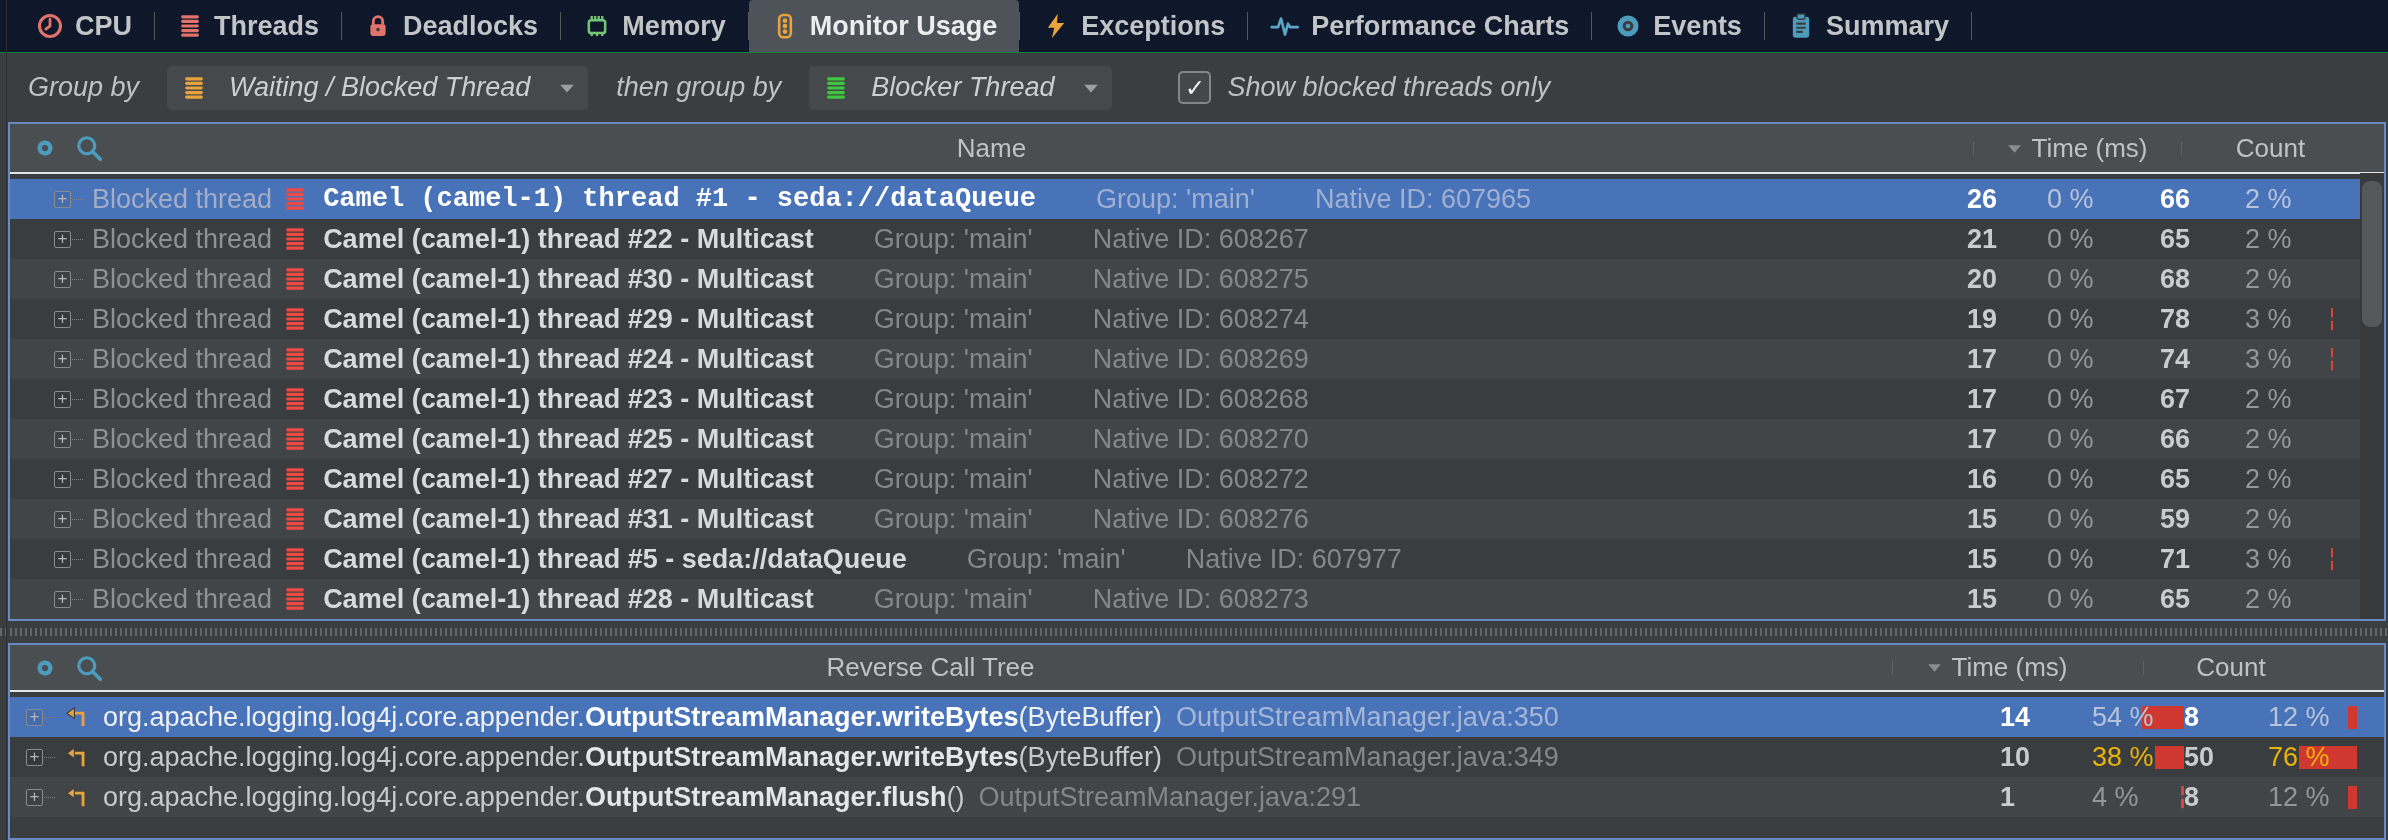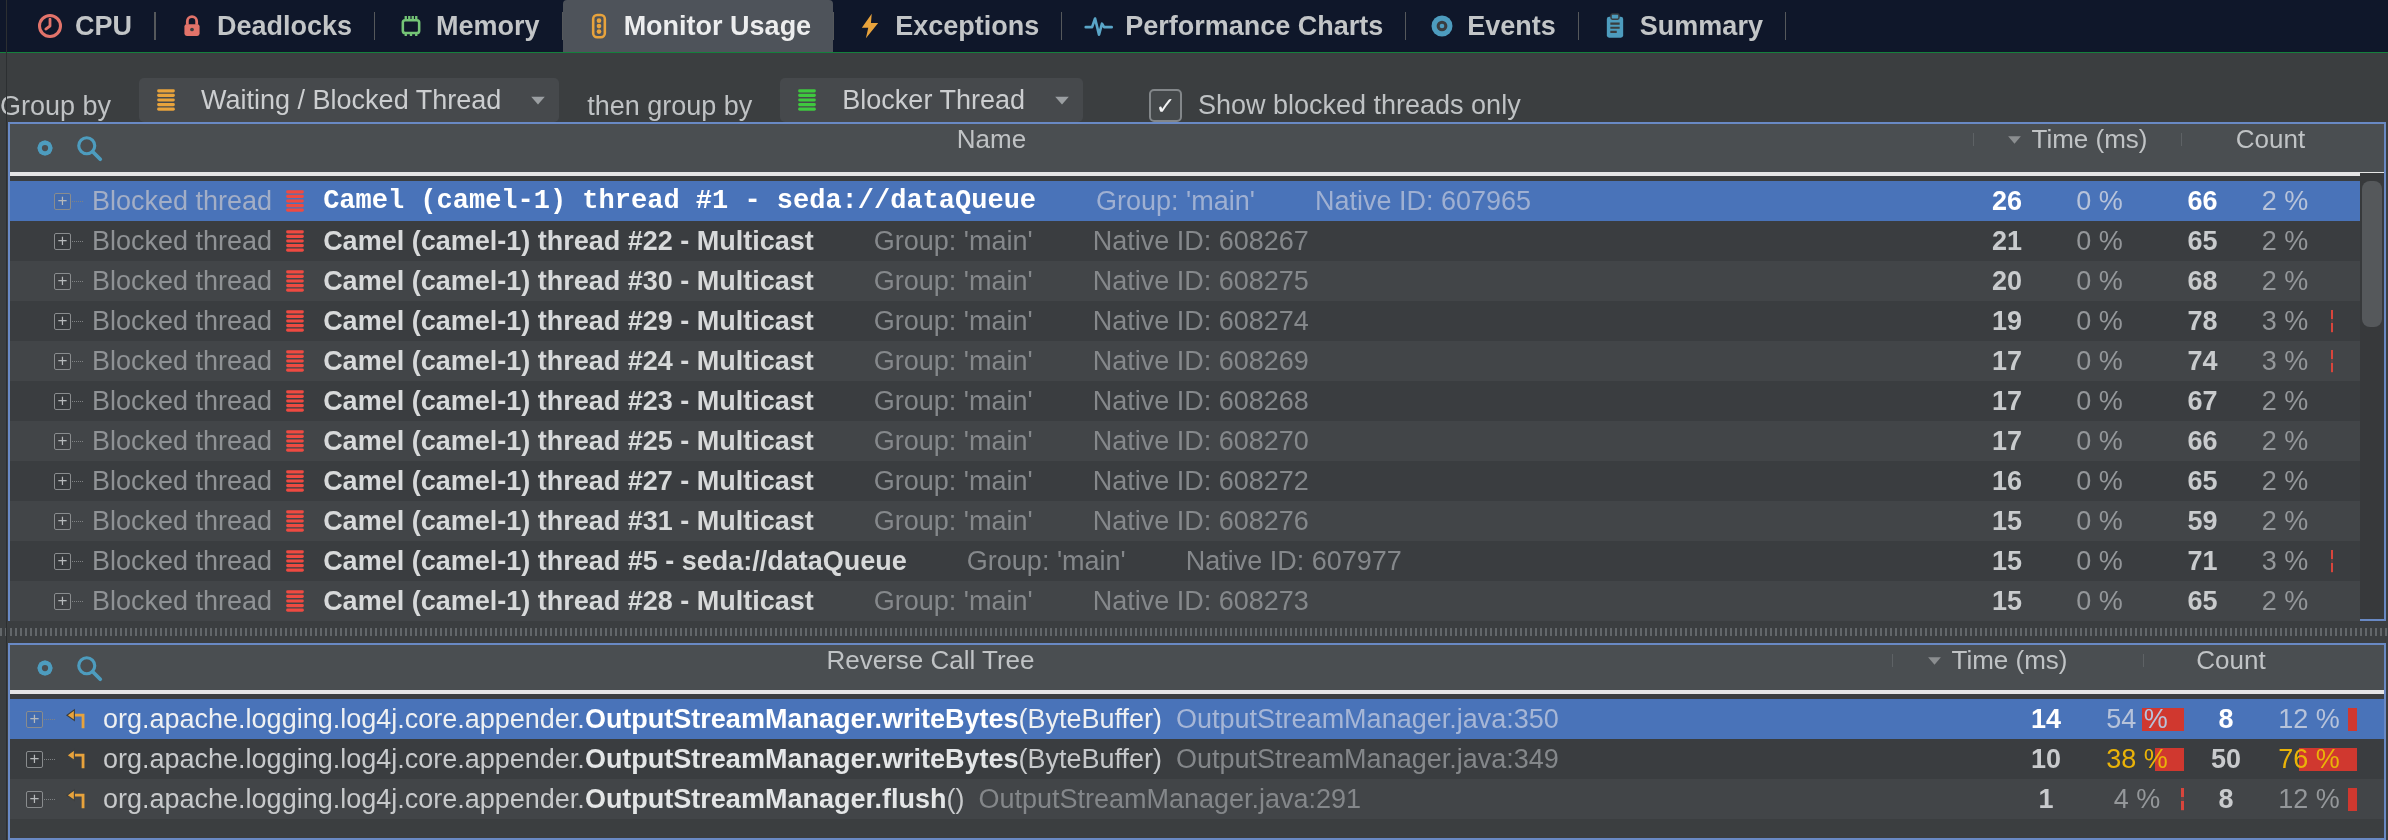--- a/index.html
+++ b/index.html
@@ -9,32 +9,32 @@
 
   
   .tabbar{height:52px;background:#0f172a;border-bottom:1px solid #15803d;display:flex;align-items:stretch;padding-left:14px;}
   .tab{display:flex;align-items:center;gap:11px;padding:0 22px;font-size:27px;font-weight:600;color:#c2c5c7;cursor:default;border-radius:4px 4px 0 0;}
   .tab.selected{background:#4e535a;color:#ecedee;}
   .tab-sep{width:1px;background:#55585b;margin:12px 0;}
   .icon{display:inline-flex;align-items:center;justify-content:center;line-height:0;}
   .icon svg{display:block;}
 
   
-  .toolbar{height:69px;display:flex;align-items:flex-end;font-size:27px;color:#bfc2c4;}
+  .toolbar{height:69px;display:flex;align-items:center;padding-left:28px;font-size:27px;color:#bfc2c4;font-style:italic;}
   .dropdown{display:flex;align-items:center;gap:22px;background:#46494c;border-radius:5px;height:44px;padding:0 12px 0 14px;margin:0 28px;color:#ccced0;cursor:default;}
   .dd-arrow{margin-left:6px;}
   .cb{display:flex;align-items:center;gap:16px;margin-left:38px;cursor:default;}
   .cb-box{width:29px;height:29px;background:#44484a;border:2px solid #83878a;border-radius:5px;color:#f2f3f4;
           font-size:24px;font-weight:700;display:flex;align-items:center;justify-content:center;}
 
   
   .panel{position:relative;margin:0 2px 0 8px;border:2px solid #6989c4;background:#3b3e40;}
   .panel.top{height:495px;}
   .panel.bottom{height:193px;}
-  .thead{position:relative;height:48px;background:#4a4e51;border-bottom:4px solid #e5e5e5;display:flex;align-items:flex-start;font-size:26px;color:#c0c3c5;}
+  .thead{position:relative;height:48px;background:#4a4e51;border-bottom:2px solid #e5e5e5;display:flex;align-items:center;font-size:26px;color:#c0c3c5;}
   .panel.bottom .thead{height:45px;gap:41px;}
   .head-icons{position:absolute;left:20px;top:0;bottom:0;display:flex;align-items:center;gap:14px;z-index:2;}
   .hname{flex:1;text-align:center;}
   .hcell{position:relative;display:flex;align-items:center;justify-content:center;gap:8px;}
   .hcell::before{content:"";position:absolute;left:0;top:9px;bottom:9px;width:1px;background:#5e6265;}
   .h-time{width:208px;}.h-count{width:179px;}.h-corner{width:24px;}
   .panel.bottom .h-time{width:210px;}.panel.bottom .h-count{width:176px;}.panel.bottom .h-corner{width:24px;}
 
   .tbody{position:relative;padding-top:5px;}
   .panel.top .tbody{margin-right:24px;}
@@ -59,21 +59,21 @@
   .trow.selected .tsub{color:#9fb0d2;}
   .pkg{color:#c7c9cb;}
   .mth{font-weight:700;color:#e4e6e7;}
   .loc{color:#84878a;margin-left:14px;}
   .trow.selected .pkg{color:#eef0f2;}
   .trow.selected .mth{color:#ffffff;}
   .trow.selected .loc{color:#a6b6d6;}
   .rowicon{margin:0 15px 0 10px;flex:none;}
   .boticon{margin:0 14px 0 8px;flex:none;}
 
-  .cell{flex:none;position:relative;text-align:center;font-weight:600;color:#c9cbcd;}
+  .cell{flex:none;position:relative;text-align:left;font-weight:600;color:#c9cbcd;}
   .cell .txt{position:relative;z-index:1;}
   .cell.pct{font-weight:400;color:#94979a;}
   .trow.selected .cell{color:#ffffff;}
   .trow.selected .cell.pct{color:#b7c3da;}
   .t-tv{width:80px;}.t-tp{width:105px;padding-right:8px;}.t-cv{width:85px;}.t-cp{width:80px;padding-right:8px;}.t-gap{width:27px;flex:none;}
   .b-tv{width:92px;}.b-tp{width:90px;padding-right:2px;}.b-cv{width:84px;}.b-cp{width:82px;padding-right:7px;}.b-gap{width:27px;flex:none;}
   .redbar{position:absolute;right:0;top:4px;bottom:4px;background:#d0382f;z-index:0;}
   .redbar.dashed{background:repeating-linear-gradient(180deg,#d8453c 0 9px,rgba(216,69,60,.2) 9px 13px);}
   .cell.pct.overbar{color:#eab308;}
 
@@ -93,20 +93,32 @@
       <div class="tab">
         <span class="icon">
           <svg width="28" height="28" viewBox="0 0 24 24">
             <circle cx="12" cy="12" r="9" fill="none" stroke="#e2736a" stroke-width="2.6"></circle>
             <path d="M12 12 L12 6.2 M12 12 L8.4 14.6" stroke="#e2736a" stroke-width="2.4" stroke-linecap="round" fill="none"></path>
           </svg>
         </span>
         <span class="tab-label">CPU</span>
       </div>
       <div class="tab-sep"></div>
+      <div class="tab">
+        <span class="icon">
+          <svg width="26" height="26" viewBox="0 0 25 25">
+            <rect x="4" y="2.2" width="17" height="3" rx="1.4" fill="#e2736a"></rect>
+            <rect x="4" y="6.6000000000000005" width="17" height="3" rx="1.4" fill="#e2736a"></rect>
+            <rect x="4" y="11" width="17" height="3" rx="1.4" fill="#e2736a"></rect>
+            <rect x="4" y="15.400000000000002" width="17" height="3" rx="1.4" fill="#e2736a"></rect>
+            <rect x="4" y="19.8" width="17" height="3" rx="1.4" fill="#e2736a"></rect>
+          </svg>
+        </span>
+        <span class="tab-label">Threads</span>
+      </div>
       <div class="tab-sep"></div>
       <div class="tab">
         <span class="icon">
           <svg width="28" height="28" viewBox="0 0 24 24">
             <path d="M8 11 V8 a4 4 0 0 1 8 0 V11" fill="none" stroke="#e2736a" stroke-width="2.4"></path>
             <rect x="5.5" y="10.5" width="13" height="10" rx="2" fill="#e2736a"></rect>
             <circle cx="12" cy="15" r="1.6" fill="#3a3d3f"></circle>
           </svg>
         </span>
         <span class="tab-label">Deadlocks</span>

